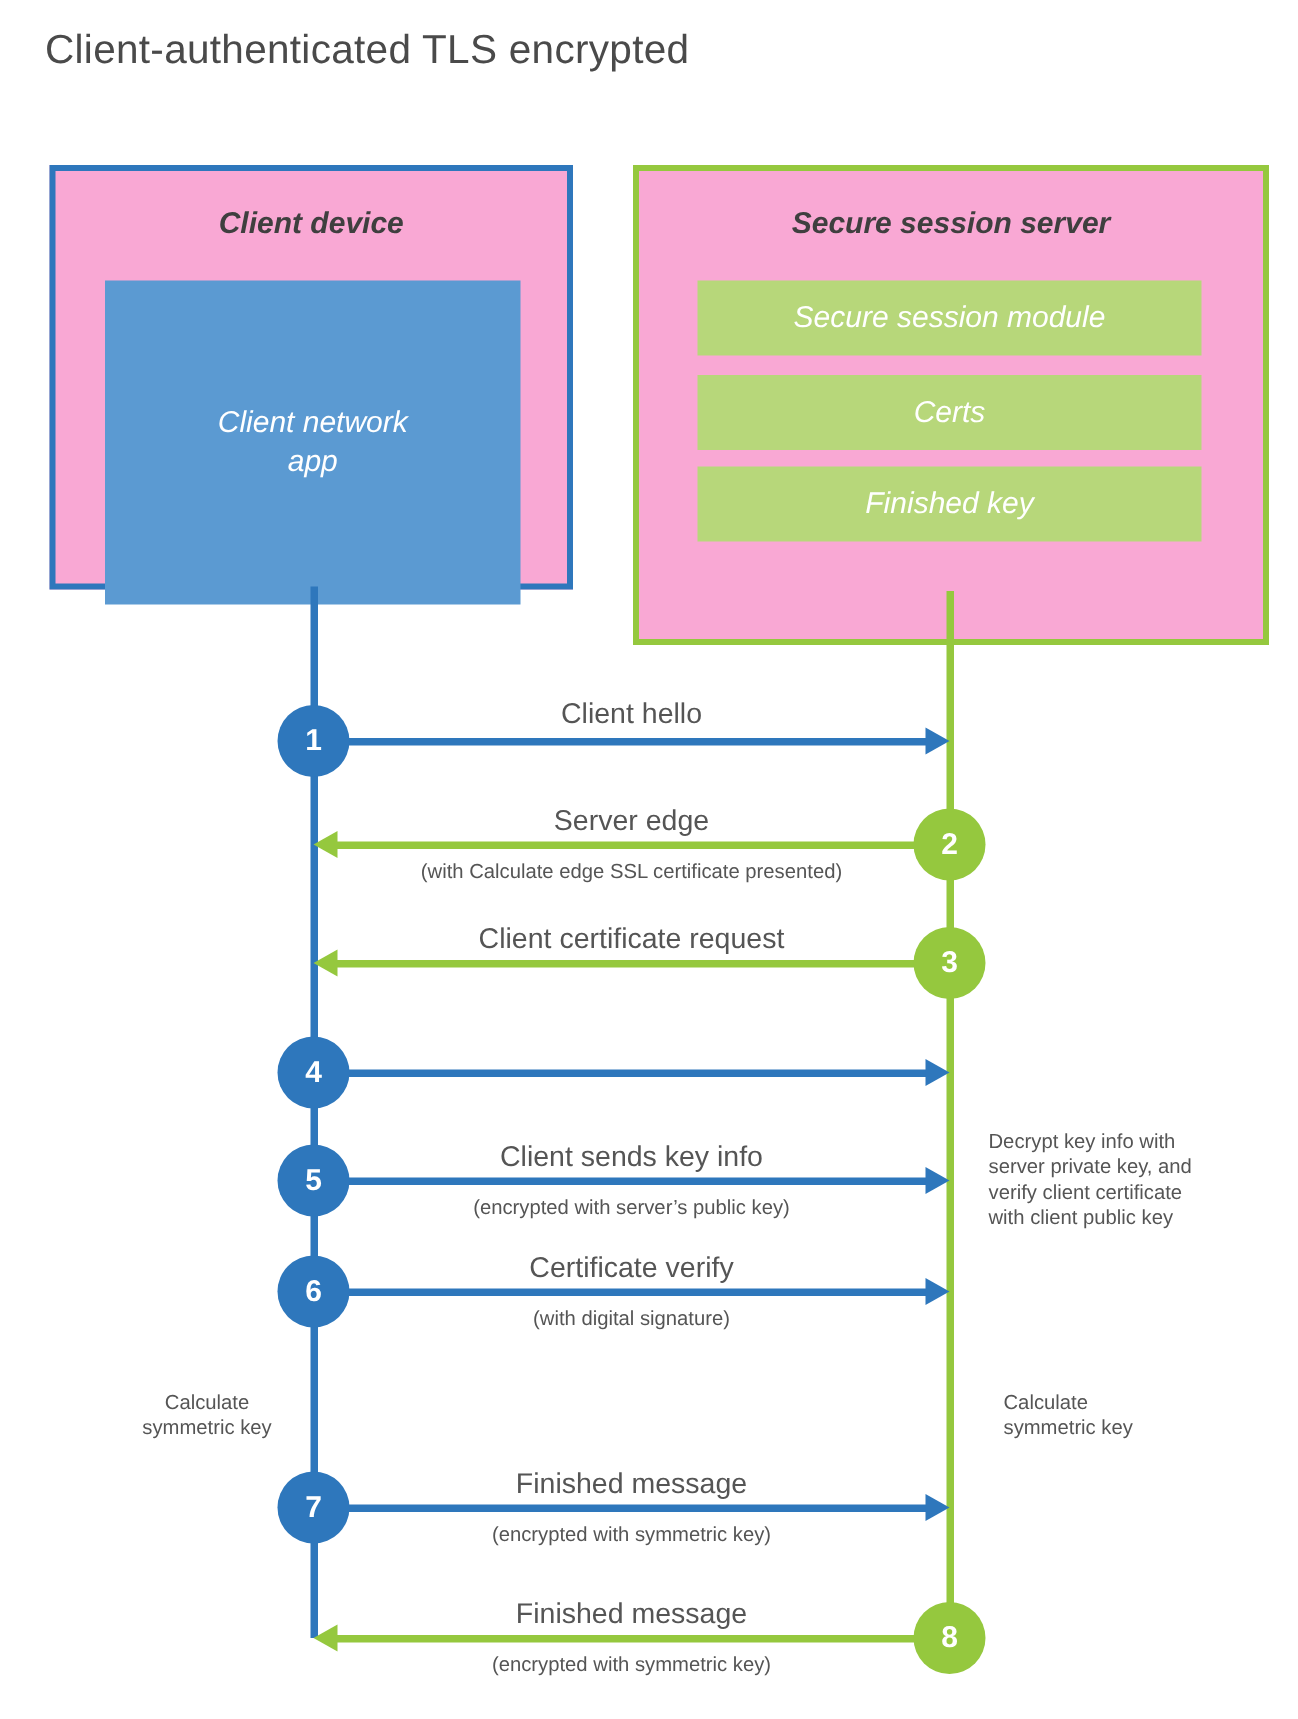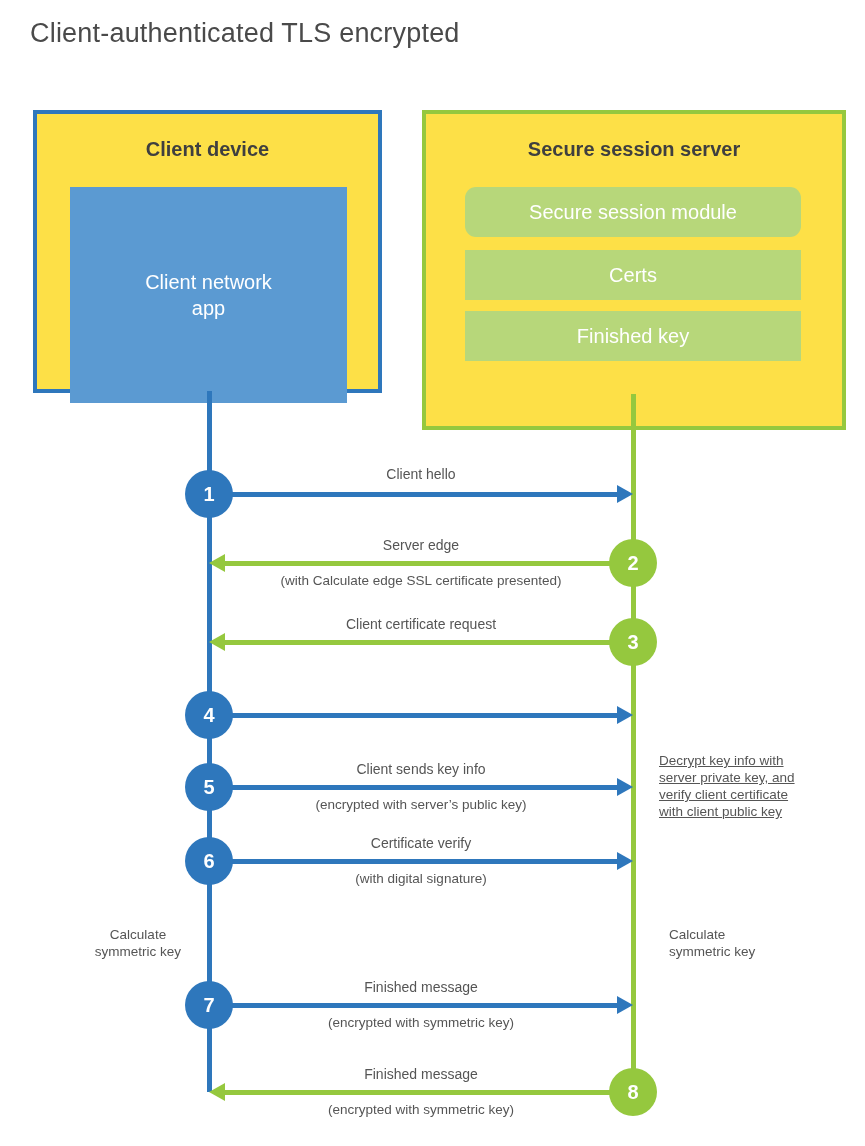--- a/index.html
+++ b/index.html
@@ -5,54 +5,54 @@
   :root{
     --blue:#2E77BC; --blue_fill:#5B9AD2; --green:#95C83E; --green_fill:#B7D77A;
     --label_text:#555555; --heading_text:#3F3F3F; --title_text:#4A4A4A;
   }
   *{box-sizing:border-box; margin:0; padding:0;}
   body{background:#ffffff; font-family:"Liberation Sans", sans-serif;}
   .stage{position:relative; width:865px; height:1146px; background:#fff; overflow:hidden;}
   .page-title{position:absolute; left:30px; top:18px; font-size:27px; font-weight:300; color:var(--title_text); letter-spacing:0.2px;}
 
   
-  .actor-box{position:absolute; background:#fde047;}
+  .actor-box{position:absolute; background:#f9a8d4;font-style:italic;}
   .client-box{left:33px; top:110px; width:349px; height:283px; border:4px solid var(--blue);}
   .server-box{left:410px; top:110px; width:424px; height:320px; border:4px solid var(--green);margin-left:12px;}
   .box-title{position:absolute; left:0; right:0; top:24px; text-align:center; font-size:20px; font-weight:bold; color:var(--heading_text);}
   .app-rect{position:absolute; left:33px; top:73px; width:277px; height:216px; background:var(--blue_fill); color:#fff; font-size:20px; display:flex; align-items:center; justify-content:center; text-align:center; white-space:pre-line; line-height:1.3;}
   .module-bar{position:absolute; left:39px; width:336px; height:50px; background:var(--green_fill); color:#fff; font-size:20px; display:flex; align-items:center; justify-content:center;}
-  .bar-1{top:73px;border-radius:11px;} .bar-2{top:136px;} .bar-3{top:197px;}
+  .bar-1{top:73px;} .bar-2{top:136px;} .bar-3{top:197px;}
 
   
   .lifeline{position:absolute; width:5px;}
   .lifeline.blue{left:207px; top:391px; height:701px; background:var(--blue);}
   .lifeline.green{left:631px; top:394px; height:700px; background:var(--green);}
 
   
   .hline{position:absolute; height:5px;}
   .hline.blue{background:var(--blue);} .hline.green{background:var(--green);}
   .tri{position:absolute; width:0; height:0; border-top:9px solid transparent; border-bottom:9px solid transparent;}
   .tri.right{border-left:16px solid var(--blue);}
   .tri.left{border-right:16px solid var(--green);}
 
   
   .badge{position:absolute; width:48px; height:48px; border-radius:50%; color:#fff; font-size:20px; font-weight:bold; display:flex; align-items:center; justify-content:center;}
   .badge.blue{background:var(--blue); left:185px;}
   .badge.green{background:var(--green); left:609px;}
 
   
-  .msg-label{position:absolute; left:229px; width:384px; text-align:center; font-size:14px; color:var(--label_text);}
+  .msg-label{position:absolute; left:229px; width:384px; text-align:center; font-size:19px; color:var(--label_text);}
   .msg-sub{position:absolute; left:229px; width:384px; text-align:center; font-size:13.5px; color:var(--label_text);}
 
   
   .note{position:absolute; font-size:13.5px; line-height:17px; color:var(--label_text); white-space:pre-line;}
   .note.calc-left{left:58px; top:926px; width:160px; text-align:center;}
   .note.calc-right{left:669px; top:926px; text-align:left;}
-  .note.decrypt{left:659px; top:752px; text-align:left;text-decoration:underline;}
+  .note.decrypt{left:659px; top:752px; text-align:left;}
 </style>
 </head>
 <body>
 
 <div class="stage">
 
   <div class="page-title">Client-authenticated TLS encrypted</div>
 
   <div class="actor-box client-box">
     <div class="box-title">Client device</div>

